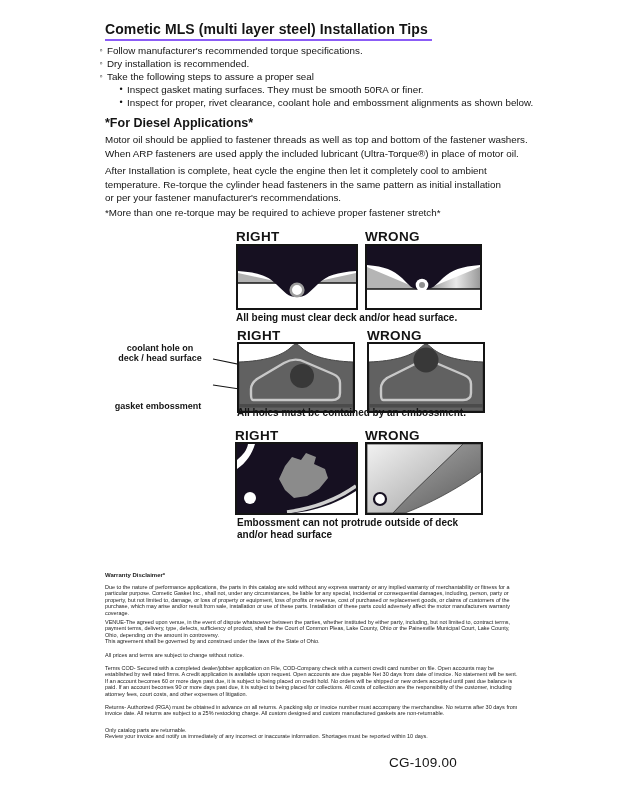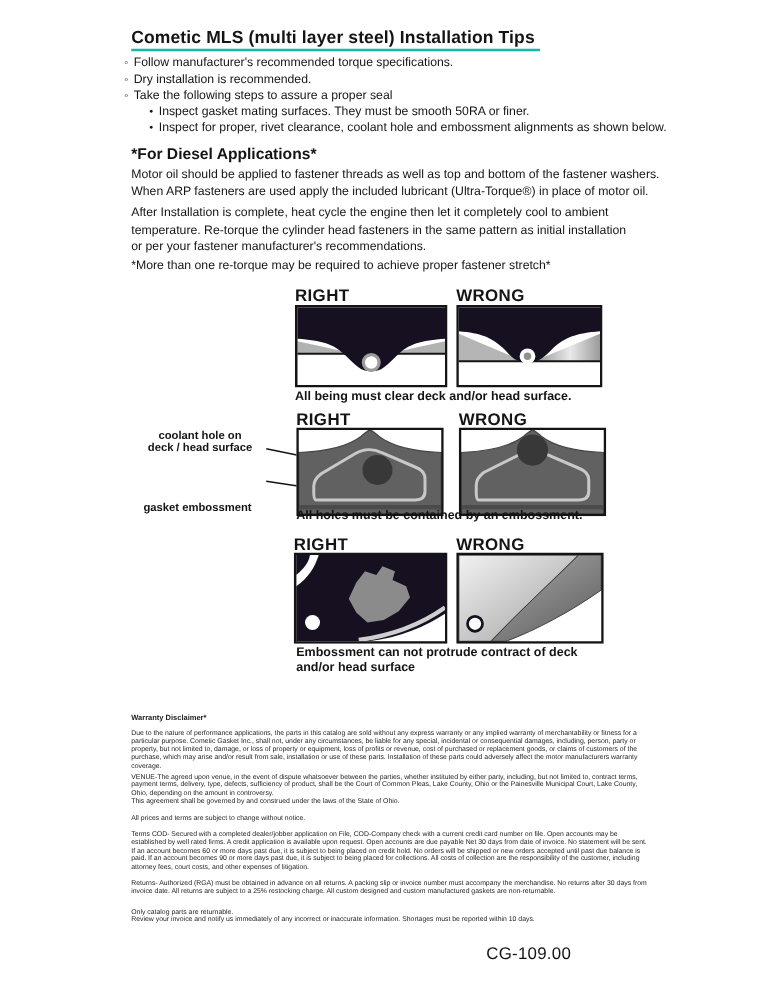--- a/index.html
+++ b/index.html
@@ -2,21 +2,21 @@
 <html><head>
 <meta charset="utf-8">
 <style>
   html,body{margin:0;padding:0;background:#ffffff;}
   .page{
     position:relative;width:618px;height:800px;background:#ffffff;overflow:hidden;
     font-family:"Liberation Sans", sans-serif;color:#141414;
   }
   .abs{position:absolute;}
   .title{
-    font-size:14px;font-weight:700;border-bottom:2px solid #14b8a6;
+    font-size:14px;font-weight:700;border-bottom:2px solid #8b5cf6;
     padding:0 4px 2px 0;white-space:nowrap;letter-spacing:.1px;
   }
   .b-row{display:flex;align-items:flex-start;font-size:9.8px;line-height:13px;white-space:nowrap;}
   .b-mark{width:8px;text-align:center;font-size:9px;line-height:13px;flex:0 0 auto;margin-right:2px;}
   .sub{margin-left:20px;}
   .h2{font-size:12.5px;font-weight:700;white-space:nowrap;}
   .bodyline{font-size:9.8px;line-height:13.5px;white-space:nowrap;}
   .dlabel{font-size:13.5px;font-weight:700;text-align:left;letter-spacing:.3px;}
   .dcap{font-size:10px;font-weight:700;white-space:nowrap;}
   .callout{font-size:9px;font-weight:700;line-height:9.5px;text-align:center;white-space:nowrap;}
@@ -177,21 +177,21 @@
       </defs>
       <rect width="118" height="73" fill="#ffffff"></rect>
       <path d="M2,2 H98 C74,26 48,50 28,71 L2,71 Z" fill="url(#g3a)" stroke="#4f4f4f" stroke-width="1"></path>
       <path d="M98,2 H116 V30 C92,47 64,62 40,71 L28,71 C50,47 76,24 98,2 Z" fill="url(#g3b)" stroke="#3f3f3f" stroke-width="0.8"></path>
       <circle cx="15" cy="57" r="6" fill="#ffffff" stroke="#161021" stroke-width="2.2"></circle>
       <rect x="1" y="1" width="116" height="71" fill="none" stroke="#141414" stroke-width="2"></rect>
     </svg>
   </div>
 
   <div class="abs" style="left:237px;top:517px;">
-    <div class="dcap" style="line-height:11.5px;">Embossment can not protrude contract of deck</div>
+    <div class="dcap" style="line-height:11.5px;">Embossment can not protrude outside of deck</div>
     <div class="dcap" style="line-height:11.5px;">and/or head surface</div>
   </div>
 
   <div class="abs tiny tiny-h" style="left:105px;top:572px;">Warranty Disclaimer*</div>
 
   <div class="abs tiny" style="left:105px;top:584px;">Due to the nature of performance applications, the parts in this catalog are sold without any express warranty or any implied warranty of merchantability or fitness for a particular purpose.  Cometic Gasket Inc., shall not, under any circumstances, be liable for any special, incidental or consequential damages, including, person, party or property, but not limited to, damage, or loss of property or equipment, loss of profits or revenue, cost of purchased or replacement goods, or claims of customers of the purchase, which may arise and/or result from sale, installation or use of these parts.  Installation of these parts could adversely affect the motor manufacturers warranty coverage.</div>
 
   <div class="abs" style="left:105px;top:619px;">
     <div class="tiny">VENUE-The agreed upon venue, in the event of dispute whatsoever between the parties, whether instituted by either party, including, but not limited to, contract terms, payment terms, delivery, type, defects, sufficiency of product, shall be the Court of Common Pleas, Lake County, Ohio or the Painesville Municipal Court, Lake County, Ohio, depending on the amount in controversy.</div>
     <div class="tiny">This agreement shall be governed by and construed under the laws of the State of Ohio.</div>

